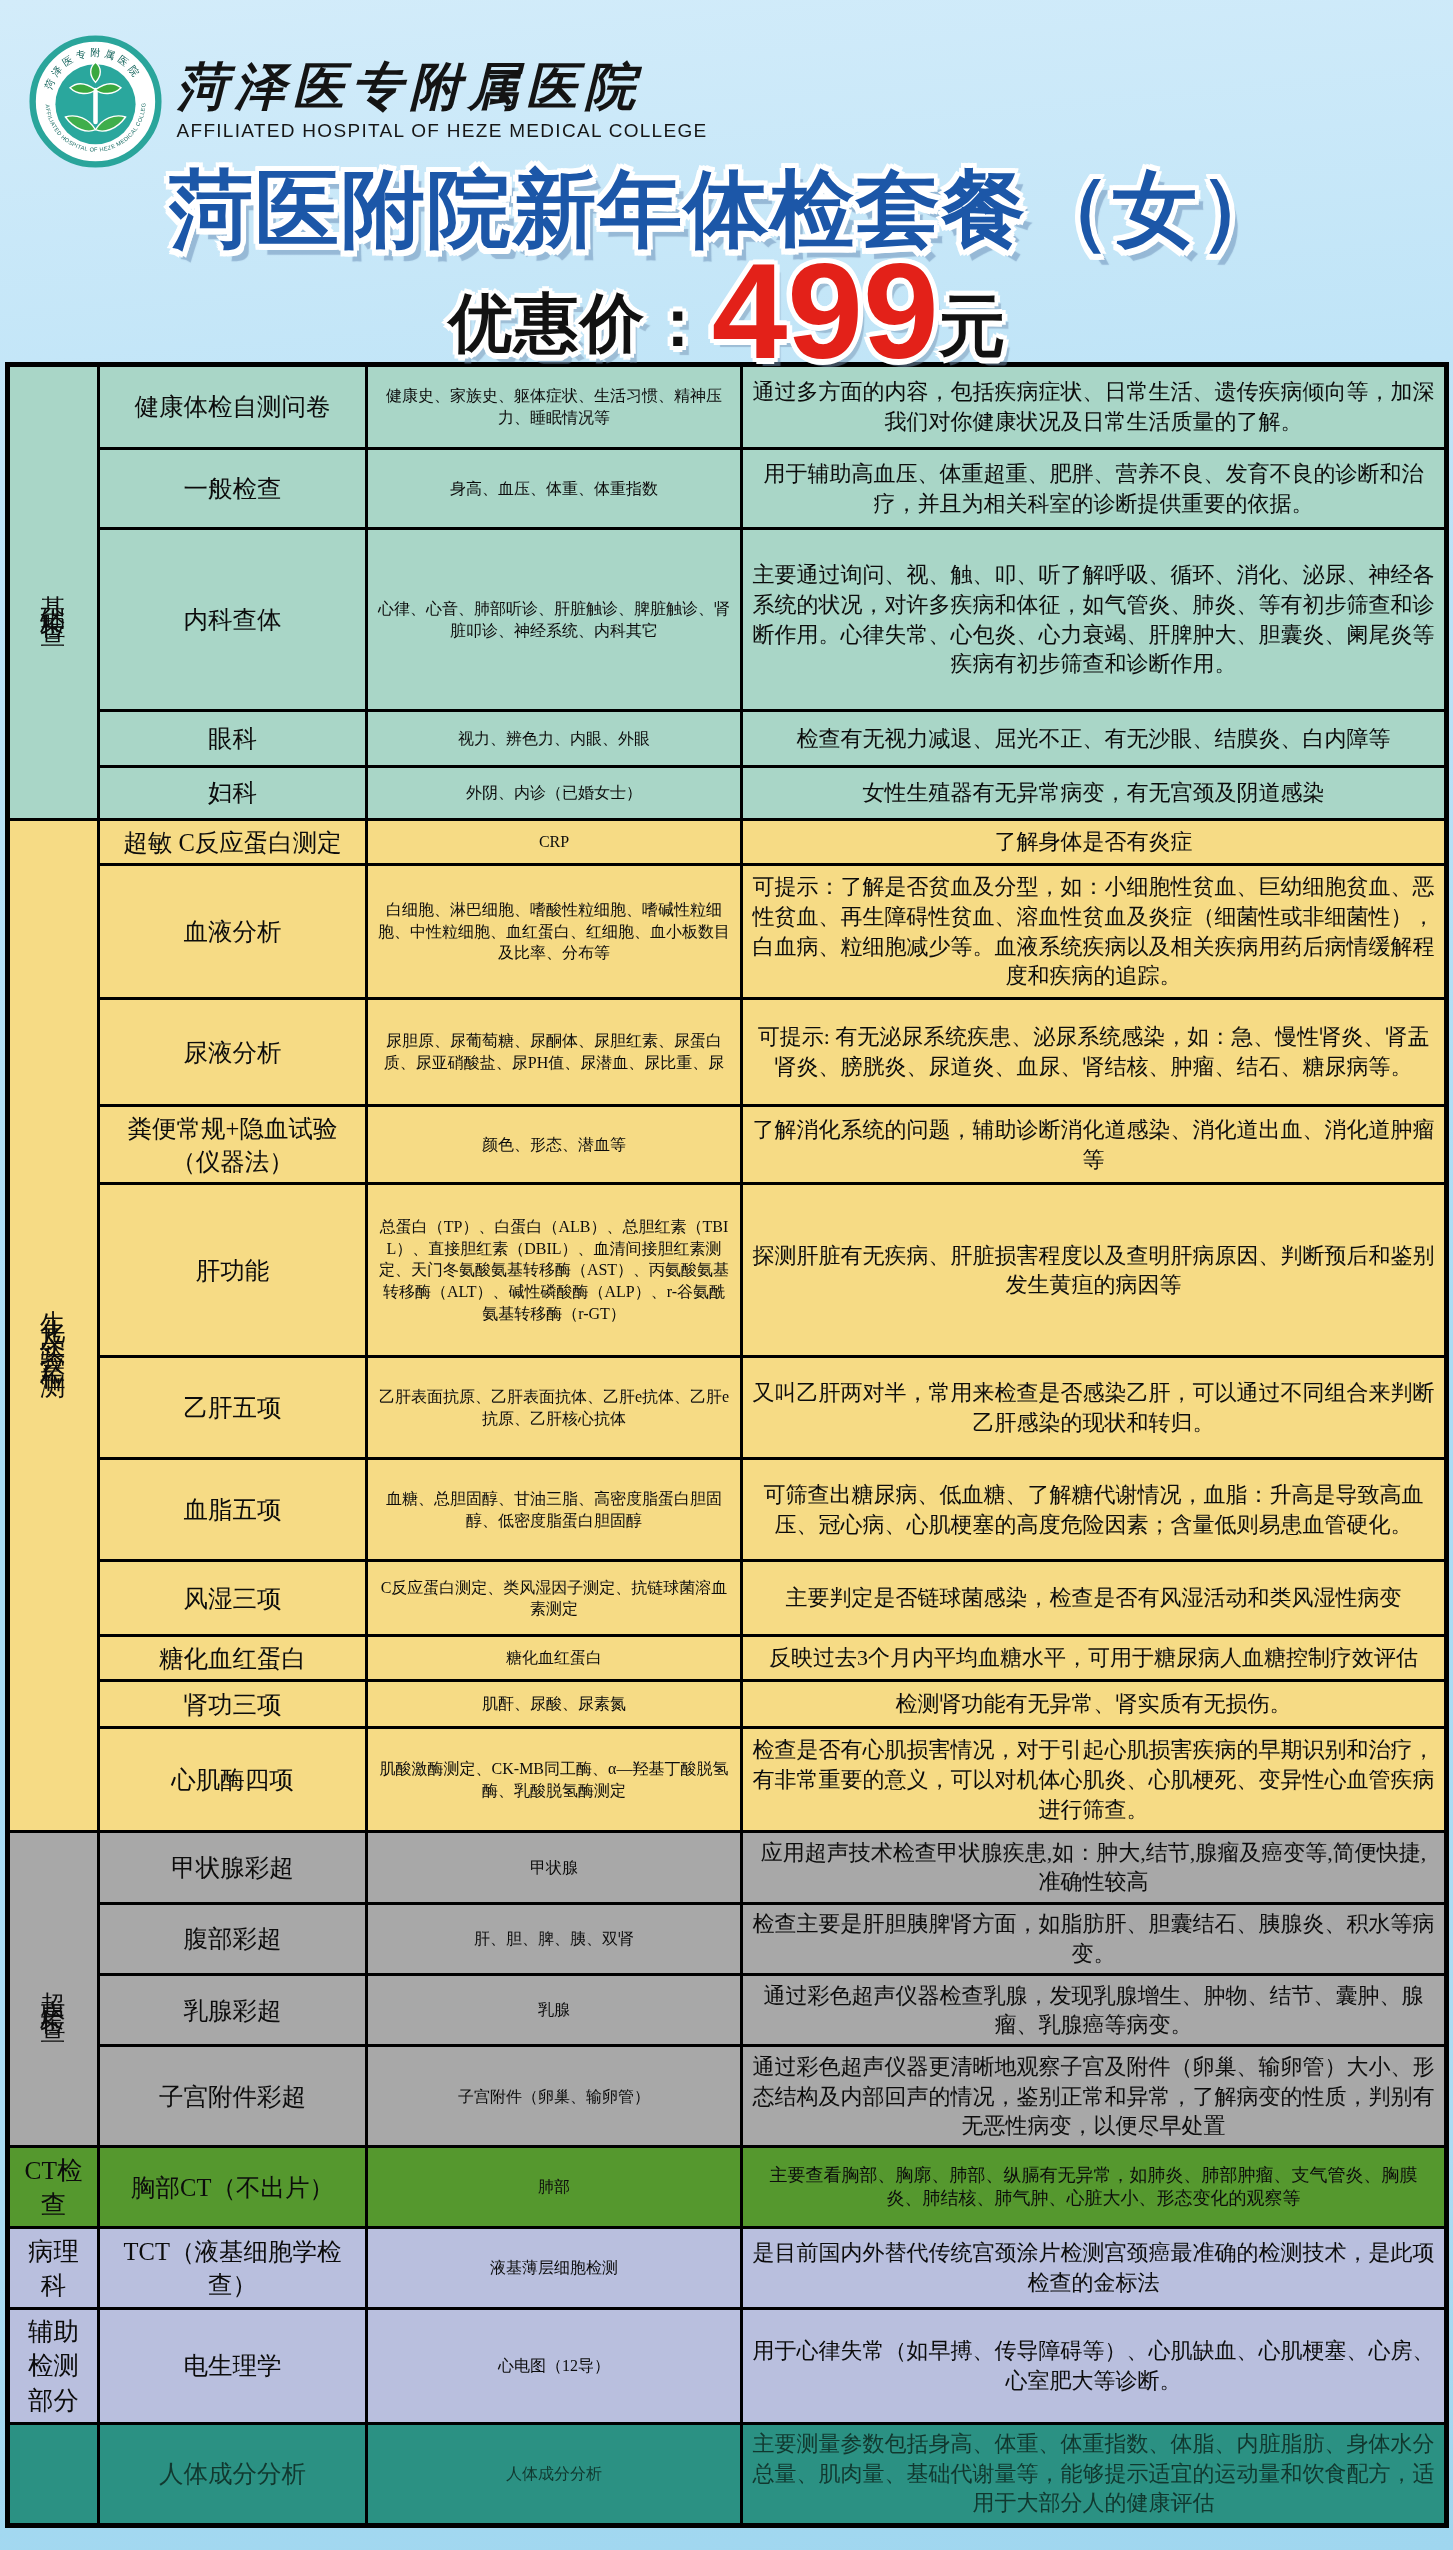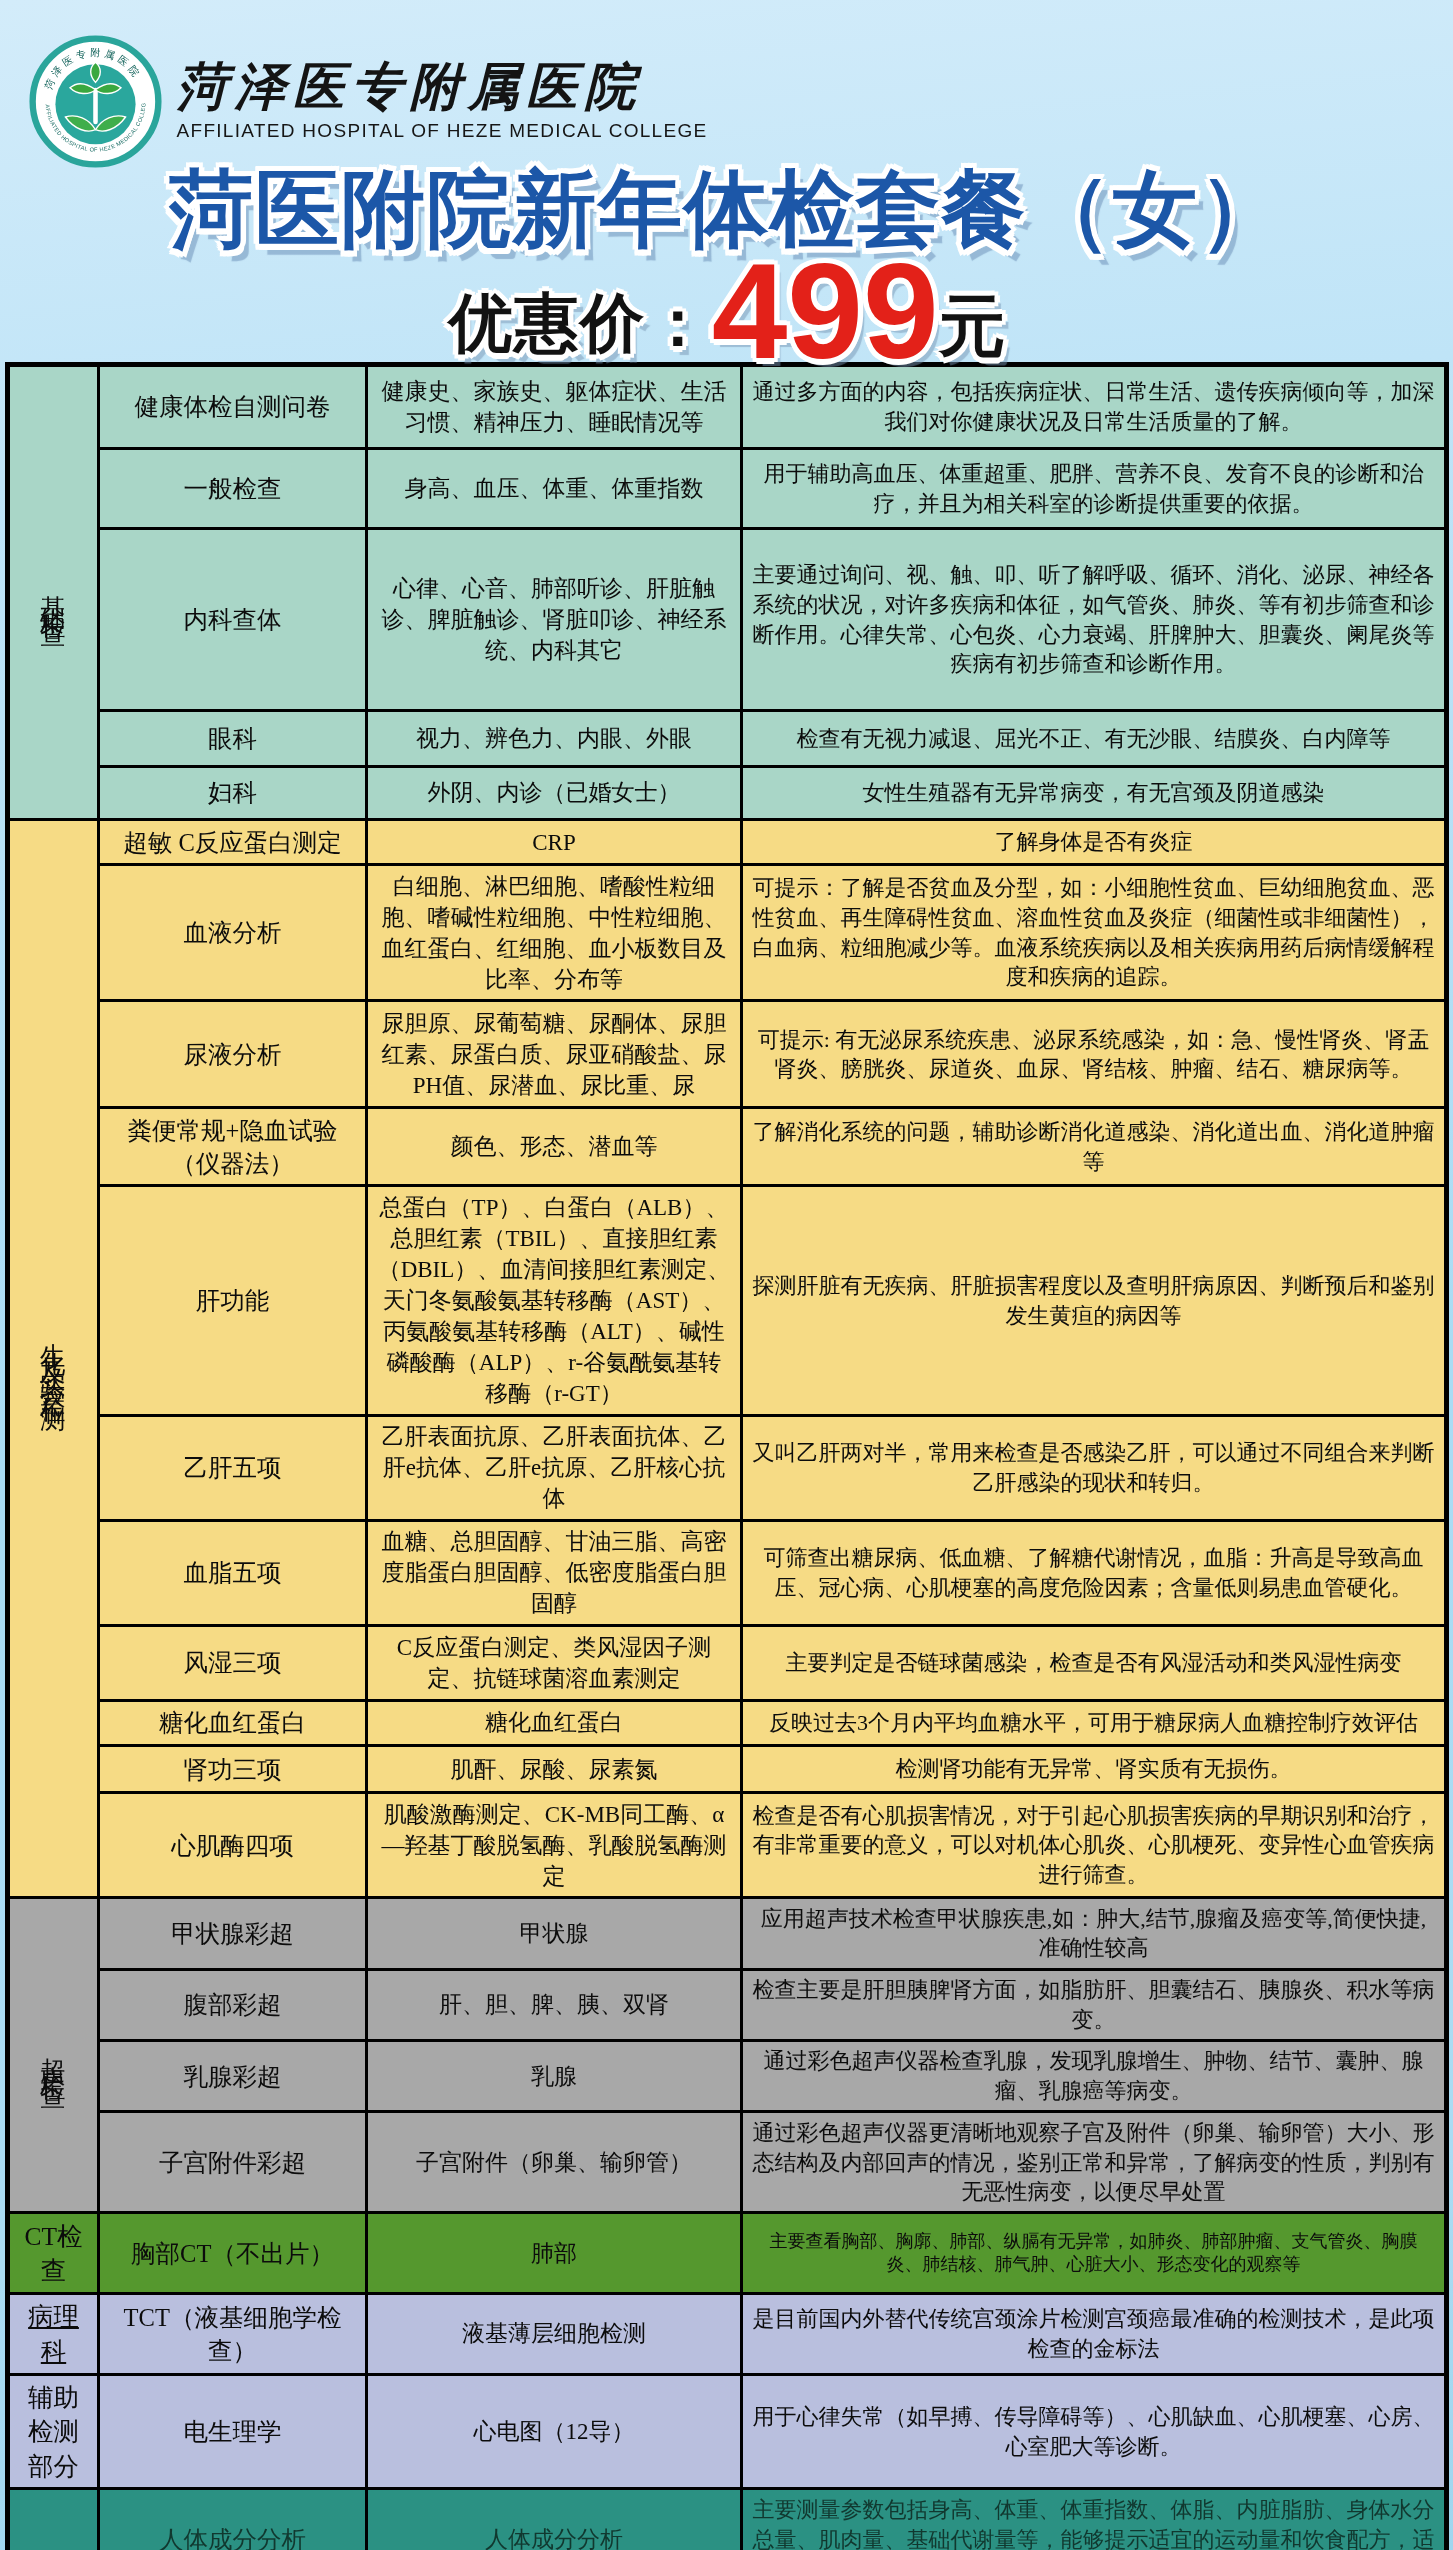--- a/index.html
+++ b/index.html
@@ -75,21 +75,21 @@
     line-height:1.35;
     word-break:break-all;
   }
   td.cat{font-size:25.4px;width:91px;padding:3.6px 1.8px;}
   td.cat.vert{
     writing-mode:vertical-rl;
     text-orientation:upright;
     letter-spacing:9px;
   }
   td.item{font-size:24.5px;}
-  td.cont{font-size:23px;text-align:justify;text-align-last:center;}
+  td.cont{font-size:16px;text-align:justify;text-align-last:center;}
   td.desc{font-size:22px;text-align:justify;text-align-last:center;}
   td.desc.small{font-size:18px;line-height:1.3;}
 </style>
 </head>
 <body>
 
 <div class="page">
 
   <div class="header">
     <div class="brand">
@@ -239,21 +239,21 @@
           <td class="cont" style="background: rgb(168, 168, 168);">子宫附件（卵巢、输卵管）</td>
           <td class="desc" style="background: rgb(168, 168, 168);">通过彩色超声仪器更清晰地观察子宫及附件（卵巢、输卵管）大小、形态结构及内部回声的情况，鉴别正常和异常，了解病变的性质，判别有无恶性病变，以便尽早处置</td>
         </tr>
         <tr style="height: 40px;">
           <td class="cat" rowspan="1" style="background: rgb(85, 152, 46);">CT检查</td>
           <td class="item" style="background: rgb(85, 152, 46);">胸部CT（不出片）</td>
           <td class="cont" style="background: rgb(85, 152, 46);">肺部</td>
           <td class="desc small" style="background: rgb(85, 152, 46);">主要查看胸部、胸廓、肺部、纵膈有无异常，如肺炎、肺部肿瘤、支气管炎、胸膜炎、肺结核、肺气肿、心脏大小、形态变化的观察等</td>
         </tr>
         <tr style="height: 65px;">
-          <td class="cat" rowspan="1" style="background: rgb(185, 191, 222); text-decoration: underline;">病理科</td>
+          <td class="cat" rowspan="1" style="background: rgb(185, 191, 222);">病理科</td>
           <td class="item" style="background: rgb(185, 191, 222);">TCT（液基细胞学检查）</td>
           <td class="cont" style="background: rgb(185, 191, 222);">液基薄层细胞检测</td>
           <td class="desc" style="background: rgb(185, 191, 222);">是目前国内外替代传统宫颈涂片检测宫颈癌最准确的检测技术，是此项检查的金标法</td>
         </tr>
         <tr style="height: 62px;">
           <td class="cat" rowspan="1" style="background: rgb(185, 191, 222);">辅助检测部分</td>
           <td class="item" style="background: rgb(185, 191, 222); margin-left: 8px;">电生理学</td>
           <td class="cont" style="background: rgb(185, 191, 222);">心电图（12导）</td>
           <td class="desc" style="background: rgb(185, 191, 222);">用于心律失常（如早搏、传导障碍等）、心肌缺血、心肌梗塞、心房、心室肥大等诊断。</td>
         </tr>

